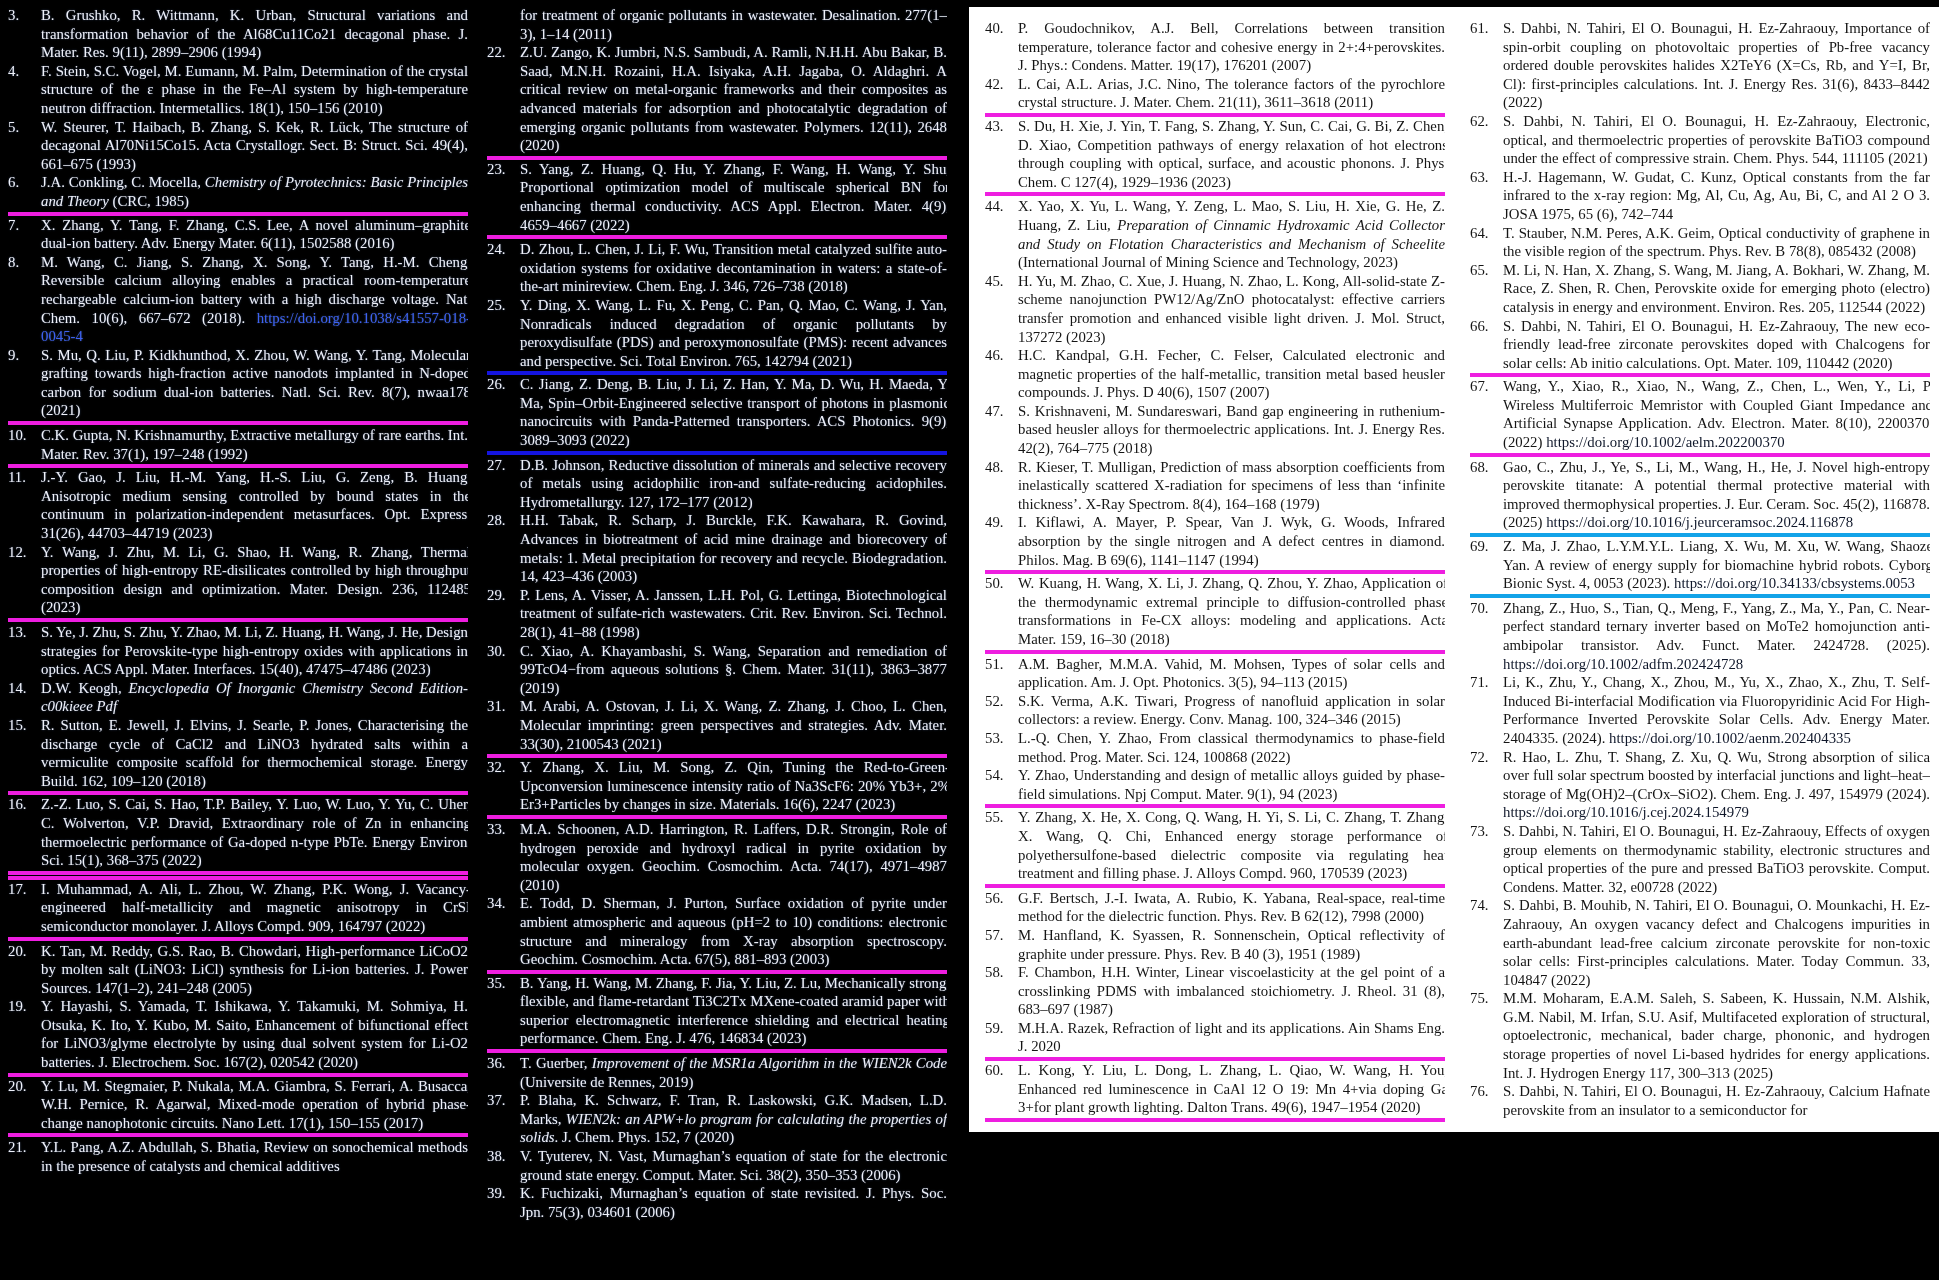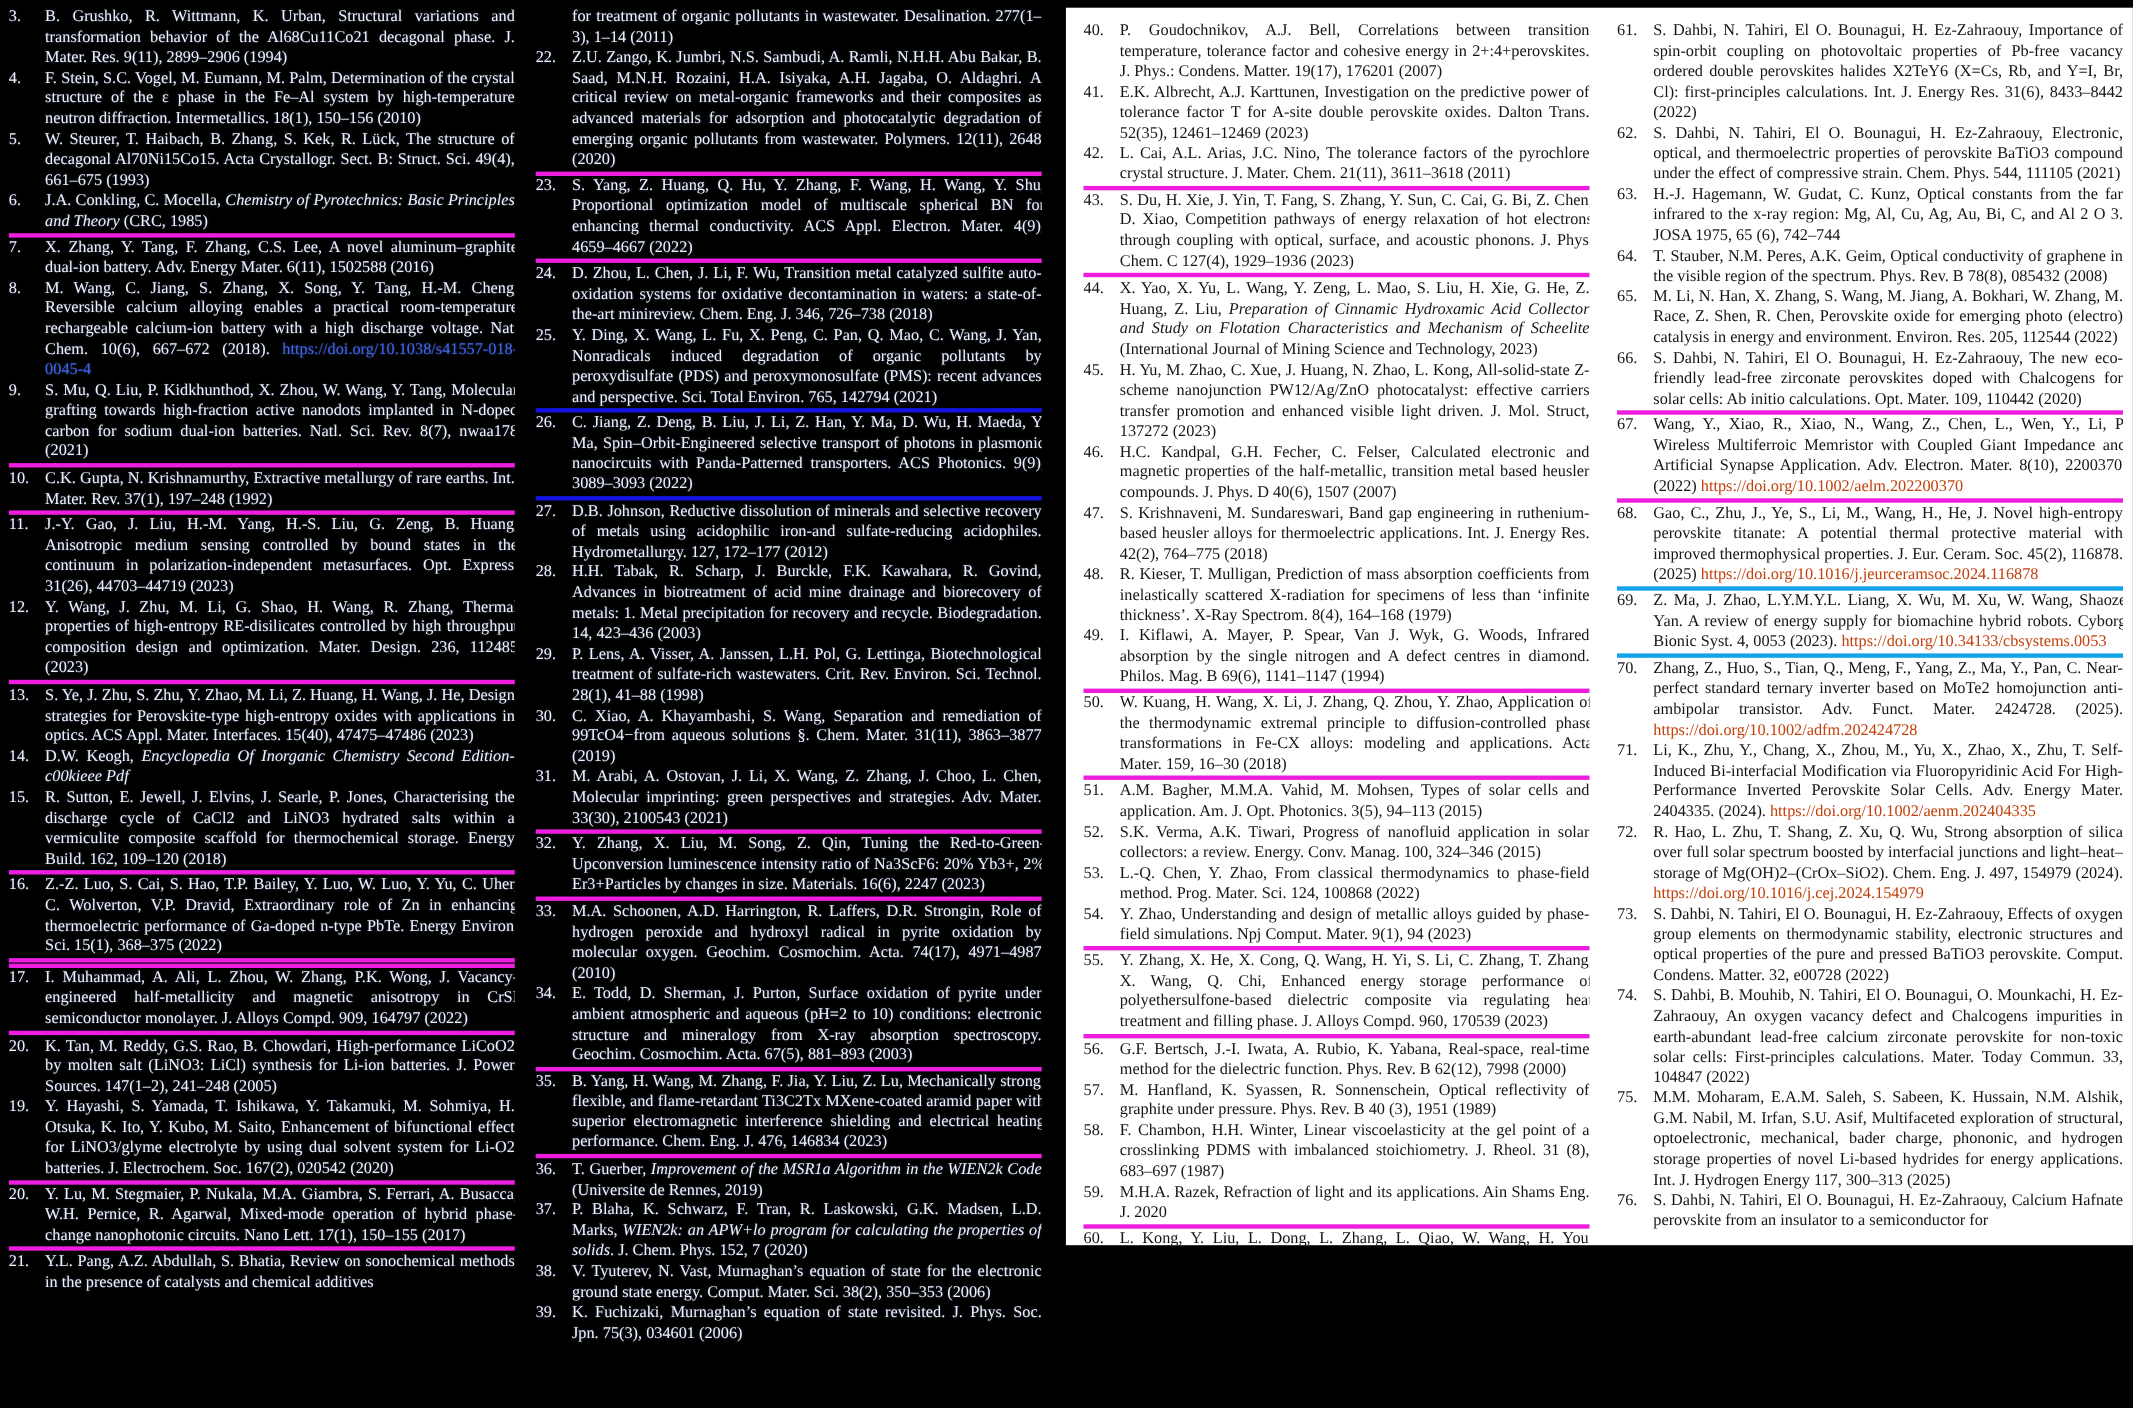--- a/index.html
+++ b/index.html
@@ -13,21 +13,21 @@
        font-size:14.8px;line-height:18.6px;overflow:hidden;}
   .col.c0{left:8px;top:6px;height:1272px;}
   .col.c1{left:487px;top:6px;height:1272px;}
   .col.c2{left:16px;top:12px;height:1247px;}
   .col.c3{left:501px;top:12px;height:1247px;}
   .ref{position:relative;padding-left:33px;}
   .ref .num{position:absolute;left:0;top:0;}
   .hlbox{border:4px solid #f0f;margin:1px -13px 1px -10px;padding:0 6px 1px 6px;}
   a.doi{text-decoration:none;cursor:pointer;}
   .panel.dark a.doi{color:#3d62f2;}
-  .panel.light a.doi{color:#c2410c;}
+  .panel.light a.doi{color:#0f172a;}
   i{font-style:italic;}
   b{font-weight:normal;}
 </style>
 </head>
 <body>
 
 <div class="page">
   <div class="panel dark">
     <div class="col c0">
         <div class="ref"><span class="num">3.</span><span>B. Grushko, R. Wittmann, K. Urban, Structural variations and transformation behavior of the Al68Cu11Co21 decagonal phase. J. Mater. Res. 9(11), 2899–2906 (1994)</span></div>
@@ -86,21 +86,20 @@
         </div>
         <div class="ref"><span class="num">36.</span><span>T. Guerber, <i>Improvement of the MSR1a Algorithm in the WIEN2k Code</i> (Universite de Rennes, 2019)</span></div>
         <div class="ref"><span class="num">37.</span><span>P. Blaha, K. Schwarz, F. Tran, R. Laskowski, G.K. Madsen, L.D. Marks, <i>WIEN2k: an APW+lo program for calculating the properties of solids</i>. J. Chem. Phys. 152, 7 (2020)</span></div>
         <div class="ref"><span class="num">38.</span><span>V. Tyuterev, N. Vast, Murnaghan’s equation of state for the electronic ground state energy. Comput. Mater. Sci. 38(2), 350–353 (2006)</span></div>
         <div class="ref"><span class="num">39.</span><span>K. Fuchizaki, Murnaghan’s equation of state revisited. J. Phys. Soc. Jpn. 75(3), 034601 (2006)</span></div>
       </div>
   </div>
   <div class="panel light">
     <div class="col c2">
         <div class="ref"><span class="num">40.</span><span>P. Goudochnikov, A.J. Bell, Correlations between transition temperature, tolerance factor and cohesive energy in 2+:4+perovskites. J. Phys.: Condens. Matter. <b>19</b>(17), 176201 (2007)</span></div>
-        <div class="ref"><span class="num">41.</span><span>E.K. Albrecht, A.J. Karttunen, Investigation on the predictive power of tolerance factor T for A-site double perovskite oxides. Dalton Trans. <b>52</b>(35), 12461–12469 (2023)</span></div>
         <div class="ref"><span class="num">42.</span><span>L. Cai, A.L. Arias, J.C. Nino, The tolerance factors of the pyrochlore crystal structure. J. Mater. Chem. <b>21</b>(11), 3611–3618 (2011)</span></div>
         <div class="hlbox" style="border-color: rgb(238, 30, 224);">
           <div class="ref"><span class="num">43.</span><span>S. Du, H. Xie, J. Yin, T. Fang, S. Zhang, Y. Sun, C. Cai, G. Bi, Z. Chen, D. Xiao, Competition pathways of energy relaxation of hot electrons through coupling with optical, surface, and acoustic phonons. J. Phys. Chem. C <b>127</b>(4), 1929–1936 (2023)</span></div>
         </div>
         <div class="ref"><span class="num">44.</span><span>X. Yao, X. Yu, L. Wang, Y. Zeng, L. Mao, S. Liu, H. Xie, G. He, Z. Huang, Z. Liu, <i>Preparation of Cinnamic Hydroxamic Acid Collector and Study on Flotation Characteristics and Mechanism of Scheelite</i> (International Journal of Mining Science and Technology, 2023)</span></div>
         <div class="ref"><span class="num">45.</span><span>H. Yu, M. Zhao, C. Xue, J. Huang, N. Zhao, L. Kong, All-solid-state Z-scheme nanojunction PW12/Ag/ZnO photocatalyst: effective carriers transfer promotion and enhanced visible light driven. J. Mol. Struct, 137272 (2023)</span></div>
         <div class="ref"><span class="num">46.</span><span>H.C. Kandpal, G.H. Fecher, C. Felser, Calculated electronic and magnetic properties of the half-metallic, transition metal based heusler compounds. J. Phys. D <b>40</b>(6), 1507 (2007)</span></div>
         <div class="ref"><span class="num">47.</span><span>S. Krishnaveni, M. Sundareswari, Band gap engineering in ruthenium-based heusler alloys for thermoelectric applications. Int. J. Energy Res. <b>42</b>(2), 764–775 (2018)</span></div>
         <div class="ref"><span class="num">48.</span><span>R. Kieser, T. Mulligan, Prediction of mass absorption coefficients from inelastically scattered X-radiation for specimens of less than ‘infinite thickness’. X-Ray Spectrom. <b>8</b>(4), 164–168 (1979)</span></div>
         <div class="ref"><span class="num">49.</span><span>I. Kiflawi, A. Mayer, P. Spear, Van J. Wyk, G. Woods, Infrared absorption by the single nitrogen and A defect centres in diamond. Philos. Mag. B <b>69</b>(6), 1141–1147 (1994)</span></div>

